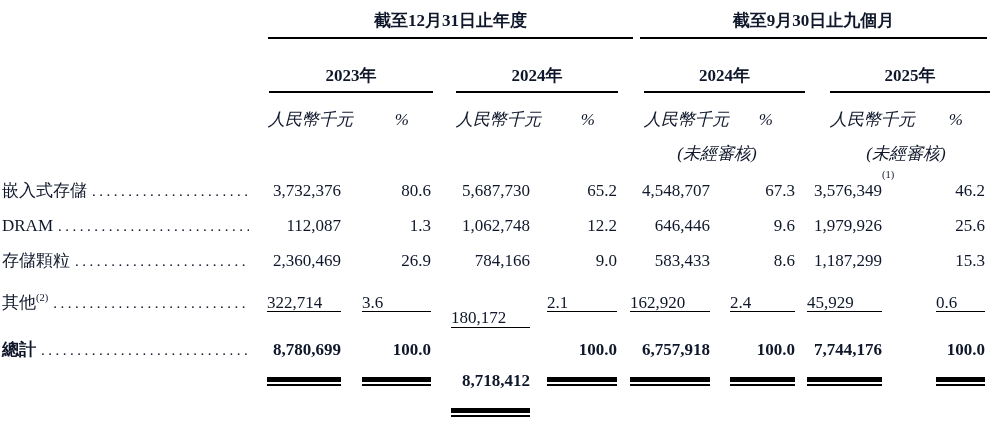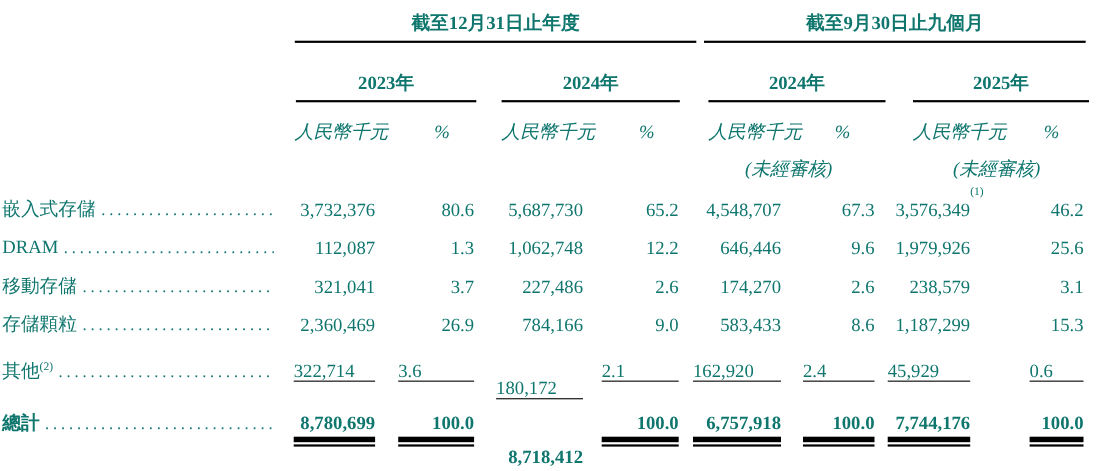--- a/index.html
+++ b/index.html
@@ -1,18 +1,18 @@
 <!DOCTYPE html>
 <html><head>
 <meta charset="utf-8">
 <style>
   html,body { margin:0; padding:0; background:#fff; }
   .page {
     position:relative; width:1000px; height:428px; overflow:hidden;
-    background:#fff; color:#0f766e;
+    background:#fff; color:#0f172a;
     font-family:"Liberation Serif","DejaVu Serif",serif;
     font-size:17px; line-height:1.05;
   }
   table.fin { border-collapse:collapse; table-layout:fixed; width:1000px; margin-top:6px; }
   th, td { padding:0; margin:0; font-weight:normal; overflow:visible; }
 
   
   tr.g th { height:33px; vertical-align:bottom; }
   .gwrap { border-bottom:2px solid #000; padding-bottom:7px; text-align:center;
            font-weight:bold; white-space:nowrap; }
@@ -56,21 +56,21 @@
 
   
   tr.last .u { display:inline-block; text-align:left; border-bottom:1.5px solid #000;
                padding-bottom:0; }
   .w1{width:74px;} .w2{width:69px;} .w3{width:79px;margin-top:31px;} .w4{width:70px;}
   .w5{width:80px;} .w6{width:65px;} .w7{width:75px;} .w8{width:49px;}
 
   
   tr.total td { vertical-align:top; padding-top:13px; font-weight:bold; height:61px; }
   tr.total .tu { display:inline-block; text-align:right; position:relative;
-                 border-bottom:5px solid #000; padding-bottom:3px; }
+                 border-bottom:5px solid #000; padding-bottom:18px; }
   tr.total .tu::after { content:""; position:absolute; left:0; right:0; bottom:-9px;
                         border-bottom:2px solid #000; }
 </style>
 </head>
 <body>
 
 <div class="page">
   <table class="fin">
     <colgroup>
       <col style="width:255px">
@@ -174,37 +174,20 @@
         <td class="num">1.3</td>
         <td class="num">1,062,748</td>
         <td class="num">12.2</td>
         <td class="num">646,446</td>
         <td class="num">9.6</td>
         <td class="num">1,979,926</td>
         <td class="num">25.6</td>
         <td></td>
       </tr>
 
-      <tr class="r">
-        <td class="lbl">
-          <div class="lblflex">
-              <span class="ltext"><span>移動存儲</span><sup class="fn"></sup></span>
-              <span class="dots"></span>
-            </div>
-        </td>
-        <td class="num">321,041</td>
-        <td class="num">3.7</td>
-        <td class="num">227,486</td>
-        <td class="num">2.6</td>
-        <td class="num">174,270</td>
-        <td class="num">2.6</td>
-        <td class="num">238,579</td>
-        <td class="num">3.1</td>
-        <td></td>
-      </tr>
 
       <tr class="r">
         <td class="lbl">
           <div class="lblflex">
               <span class="ltext"><span>存儲顆粒</span><sup class="fn"></sup></span>
               <span class="dots"></span>
             </div>
         </td>
         <td class="num">2,360,469</td>
         <td class="num">26.9</td>

